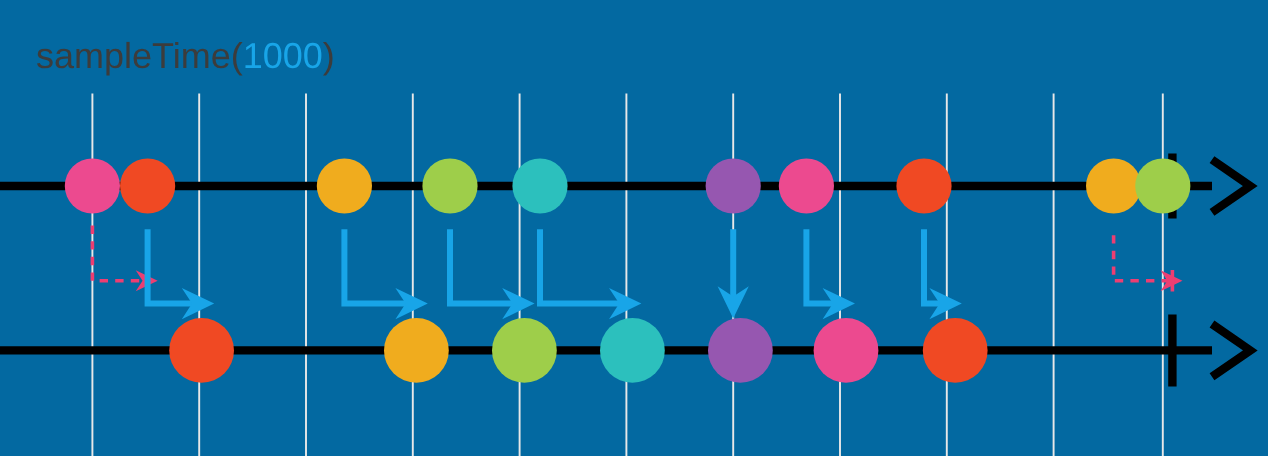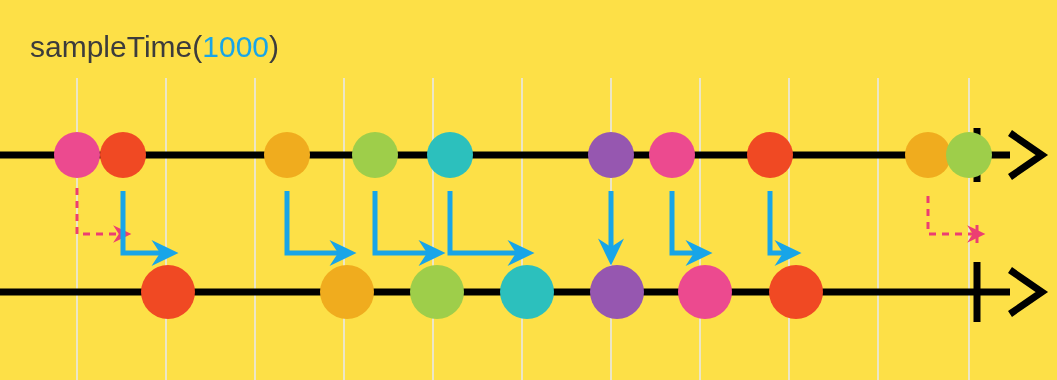--- a/index.html
+++ b/index.html
@@ -10,21 +10,21 @@
   }
   body {
     font-family: "Liberation Sans", sans-serif;
     -webkit-font-smoothing: antialiased;
   }
   #diagram-root {
     position: relative;
     width: 1057px;
     height: 380px;
     overflow: hidden;
-    background: #fde047;
+    background: #0369a1;
   }
   #marble-svg {
     position: absolute;
     left: 0;
     top: 0;
     width: 1057px;
     height: 380px;
     display: block;
   }
   .title-text {

